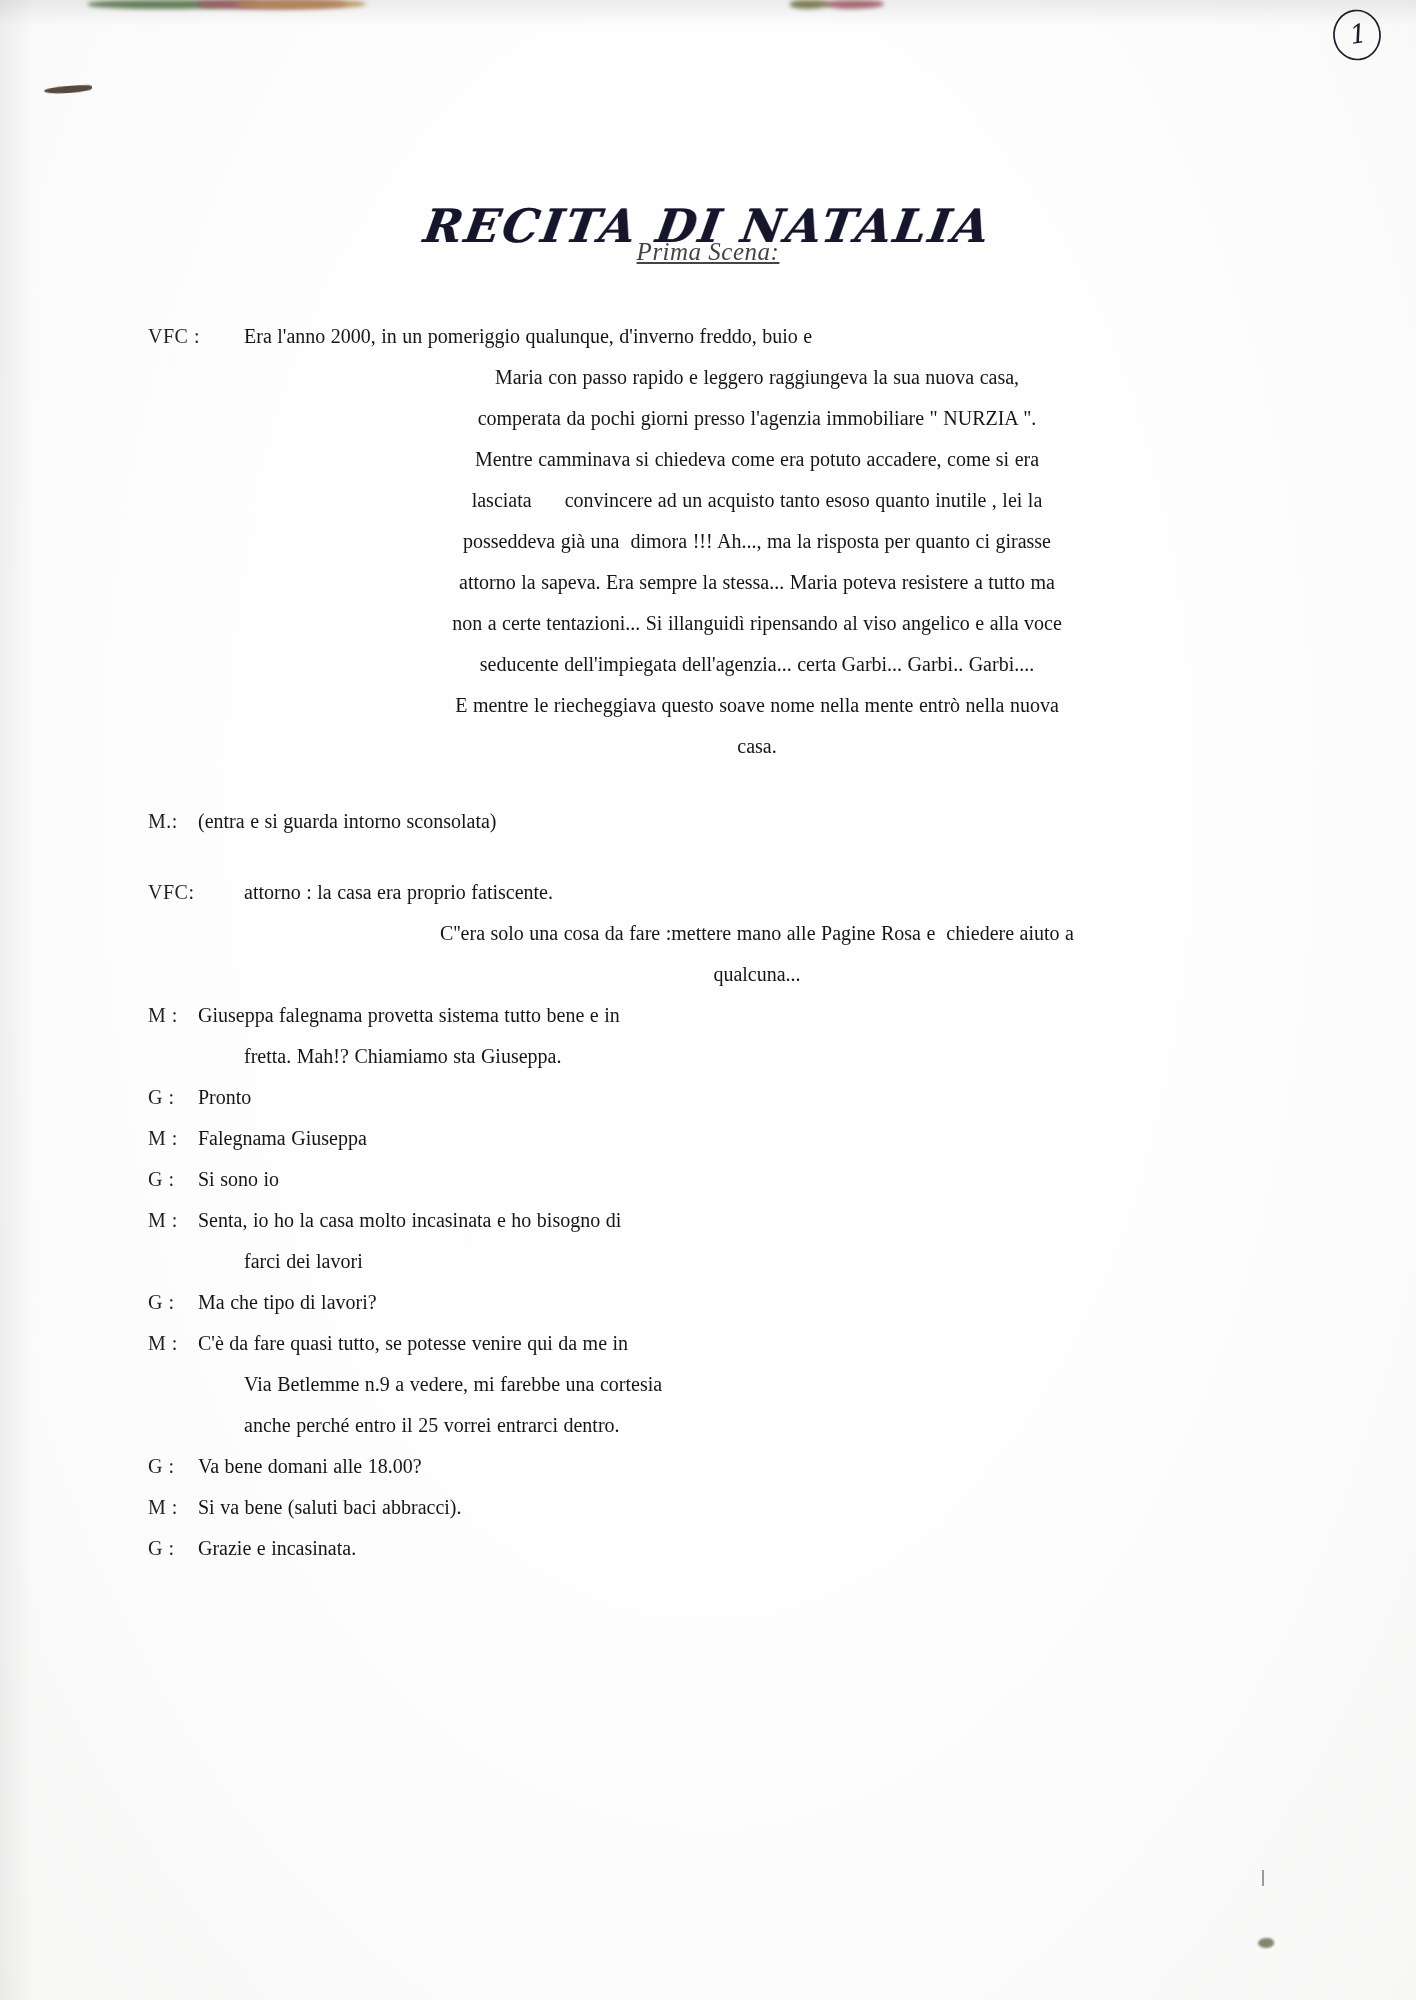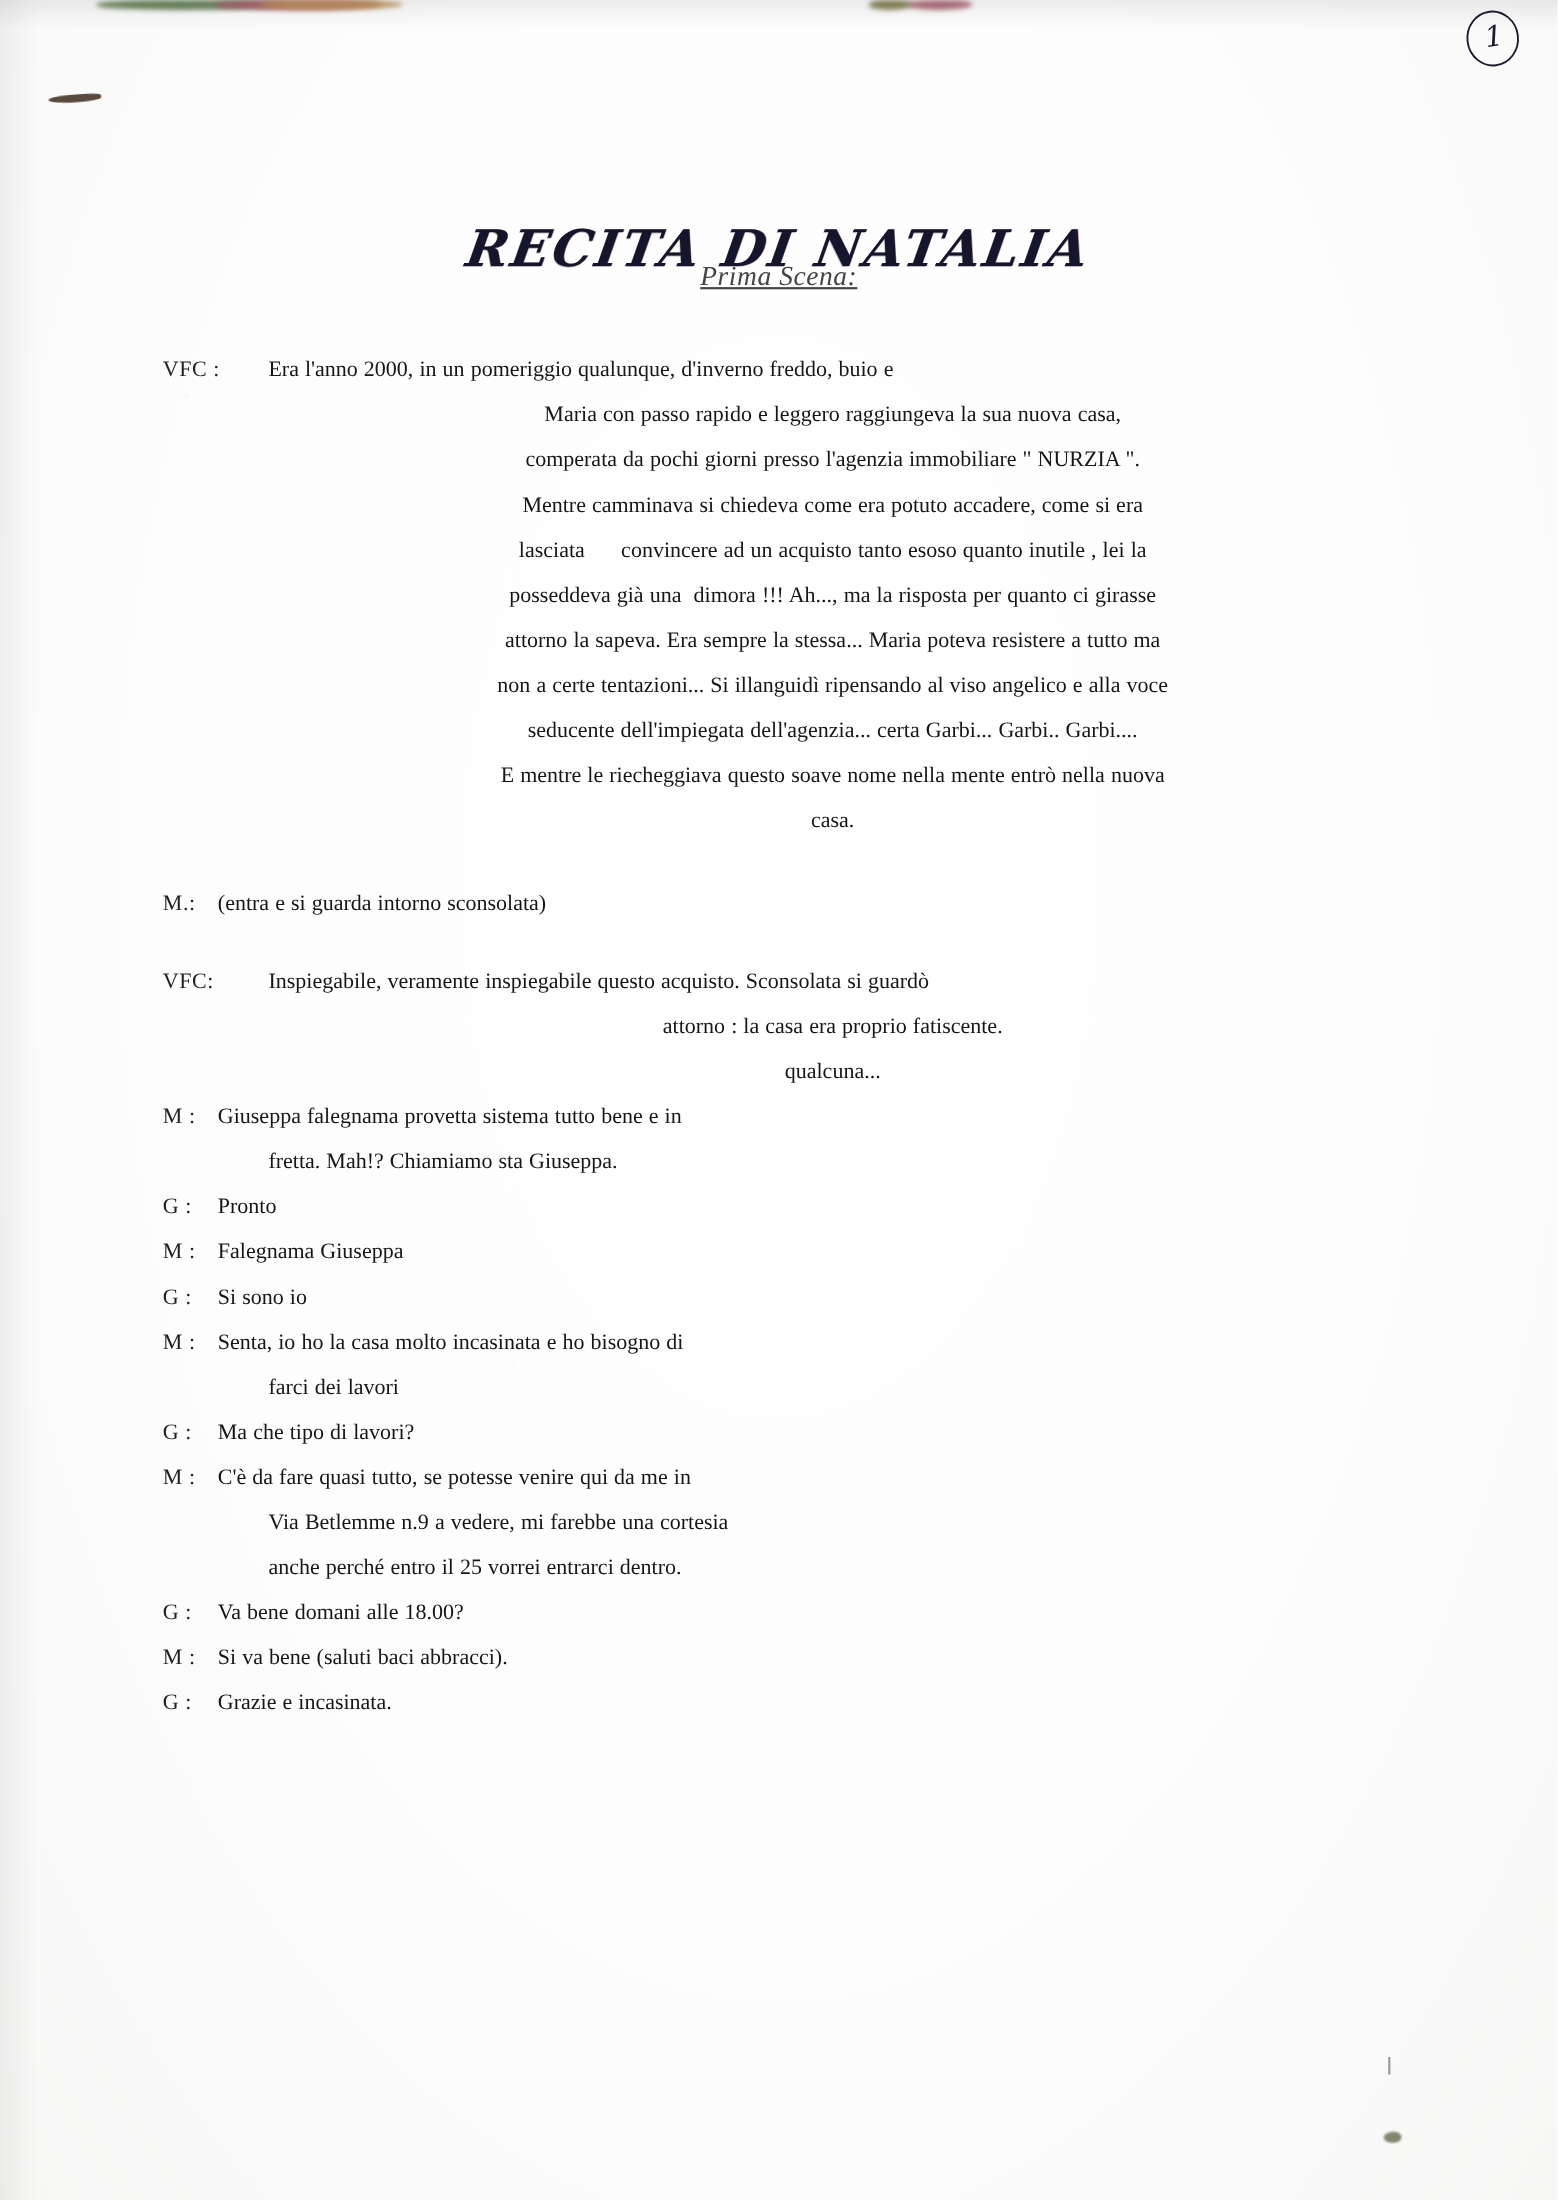--- a/index.html
+++ b/index.html
@@ -265,22 +265,22 @@
             <div class="lines">
               <div class="line">(entra e si guarda intorno sconsolata)</div>
             </div>
           </div>
           <div style="height: 30px;"></div>
         </div>
         <div class="block">
           <div class="speech vfc">
             <span class="who">VFC:</span>
             <div class="lines">
-              <div class="line">Inspiegabile, veramente inspiegabile questo acquisto. Sconsolata si guardò</div>
               <div class="line">attorno : la casa era proprio fatiscente.</div>
+              <div class="line">C''era solo una cosa da fare :mettere mano alle Pagine Rosa e  chiedere aiuto a</div>
               <div class="line">qualcuna...</div>
             </div>
           </div>
         </div>
         <div class="block">
           <div class="speech tight">
             <span class="who">M :</span>
             <div class="lines">
               <div class="line">Giuseppa falegnama provetta sistema tutto bene e in</div>
               <div class="line">fretta. Mah!? Chiamiamo sta Giuseppa.</div>

